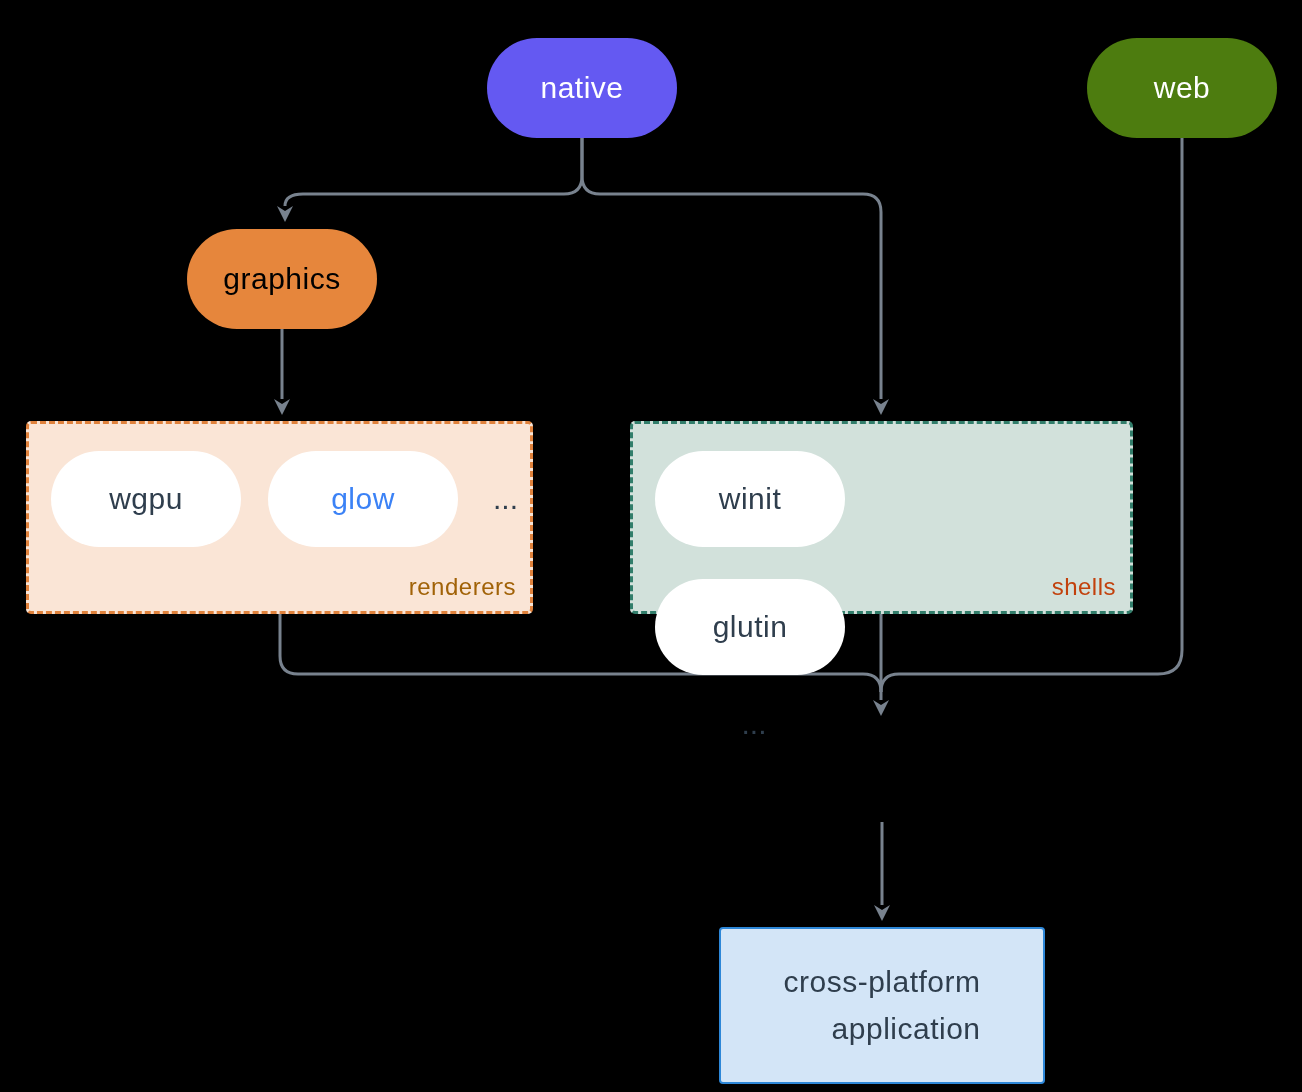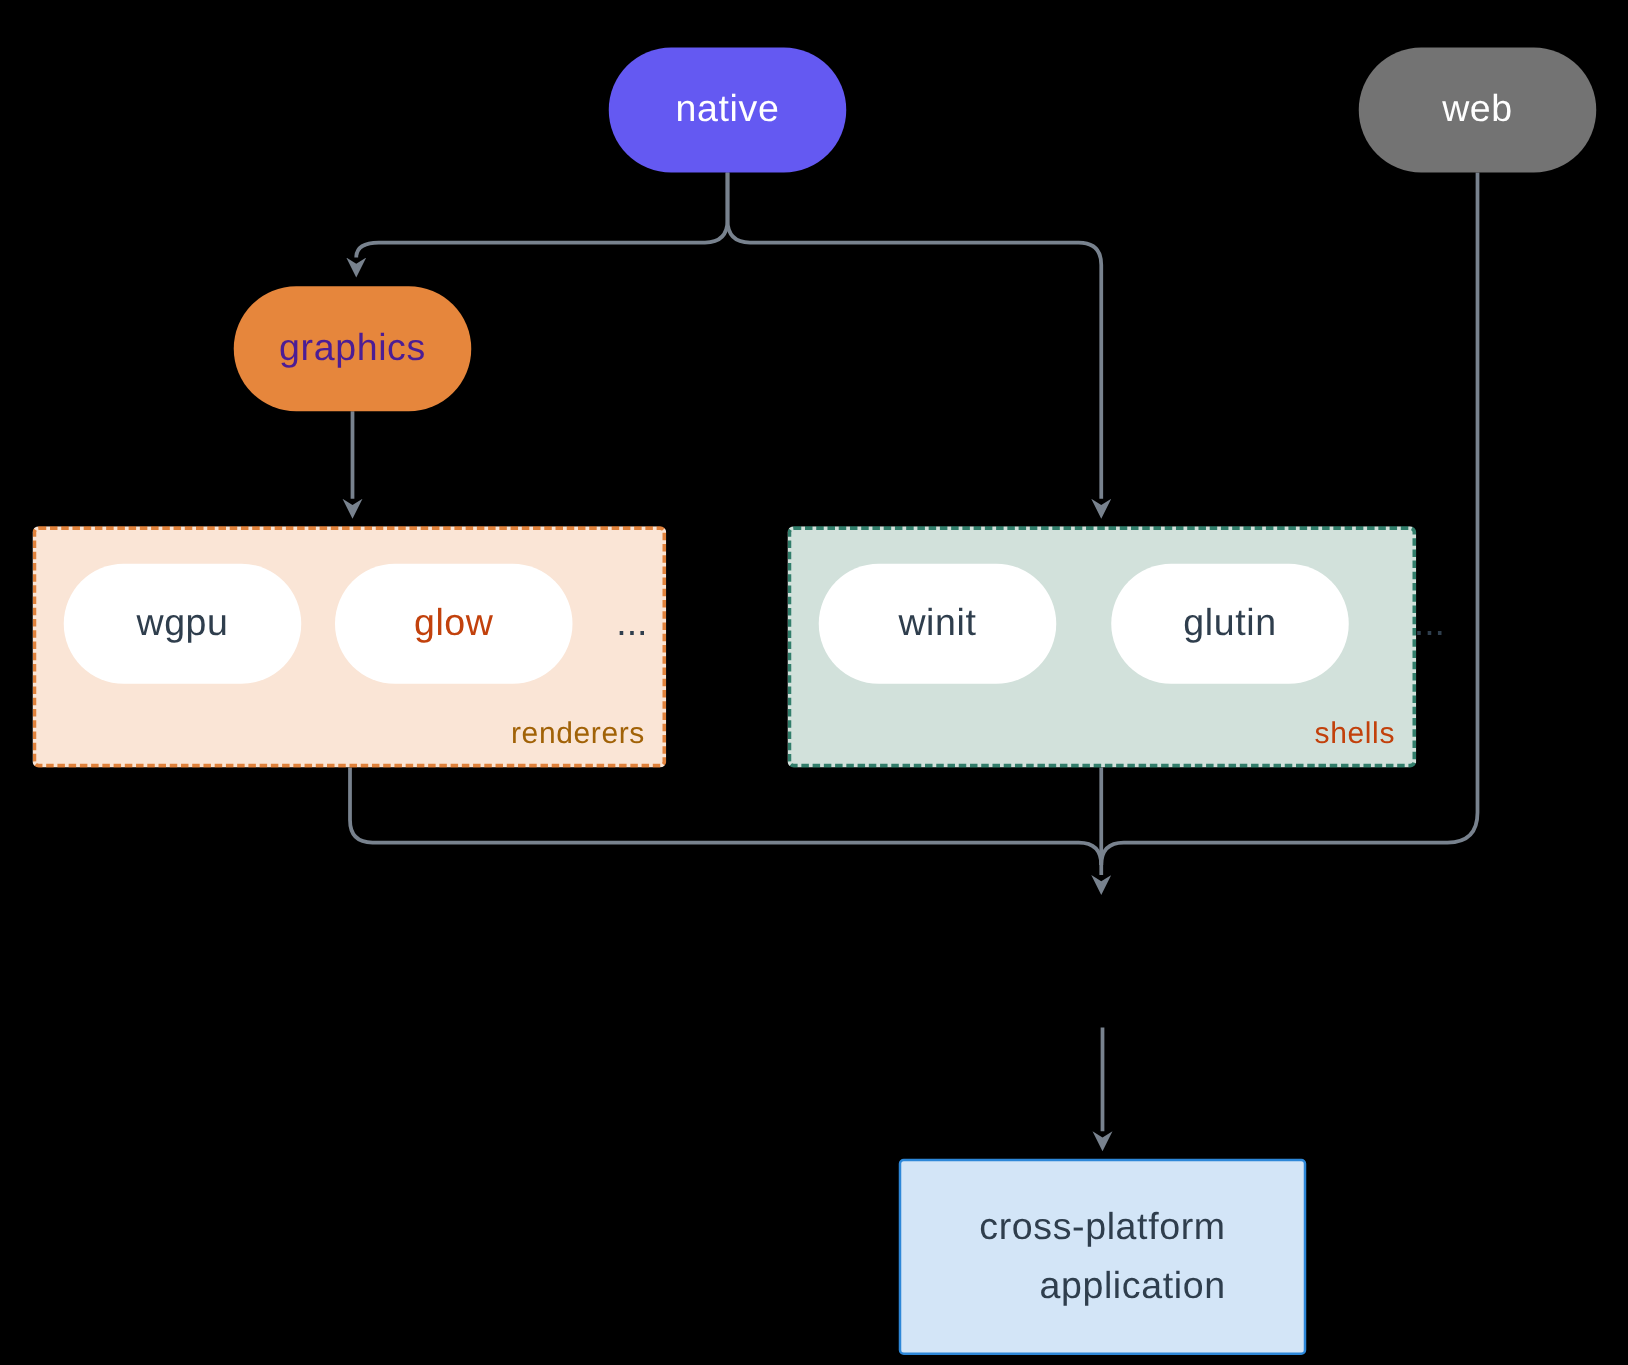--- a/index.html
+++ b/index.html
@@ -49,21 +49,21 @@
   .group-renderers { left: 26px;  width: 507px; }
   .group-shells    { left: 630px; width: 503px; }
   .group-row {
     position: absolute;
     left: 22px;
     top: 27px;
     display: flex;
     align-items: center;
   }
   .group-renderers .group-row { gap: 27px; }
-  .group-shells    .group-row { gap: 44px; }
+  .group-shells    .group-row { gap: 32px; flex-direction: column; }
   .inner-pill {
     width: 190px;
     height: 96px;
     border-radius: 48px;
     background: #fff;
     display: flex;
     align-items: center;
     justify-content: center;
     font-size: 30px;
     letter-spacing: 0.5px;
@@ -117,34 +117,34 @@
       <path d="M1182,122 V634 Q1182,658 1158,658 H899 Q881,658 881,676"></path>
       <path d="M881,598 V684" marker-end="url(#arrowhead)"></path>
       <path d="M882,806 V889" marker-end="url(#arrowhead)"></path>
     </g>
   </svg>
 
   <div class="node-pill node-native" style="background-color: rgb(100, 89, 242); color: rgb(255, 255, 255);">
     <span>native</span>
   </div>
 
-  <div class="node-pill node-web" style="background-color: #737373; color: rgb(255, 255, 255);">
+  <div class="node-pill node-web" style="background-color: #4d7c0f; color: rgb(255, 255, 255);">
     <span>web</span>
   </div>
 
-  <div class="node-pill node-graphics" style="background-color: rgb(230, 134, 60); color: #4c1d95;">
+  <div class="node-pill node-graphics" style="background-color: rgb(230, 134, 60); color: #000000;">
     <span>graphics</span>
   </div>
 
   <div class="group-box group-renderers" style="background-color: rgb(250, 229, 214); border-color: rgb(224, 130, 60);">
     <div class="group-row">
       <div class="inner-pill" style="color: rgb(47, 62, 77); justify-content: center;">
         <span>wgpu</span>
       </div>
-      <div class="inner-pill" style="color: #c2410c;">
+      <div class="inner-pill" style="color: #3b82f6;">
         <span>glow</span>
       </div>
       <span class="more-dots" style="color: rgb(47, 62, 77);">...</span>
     </div>
     <span class="group-label" style="color: #a16207;">renderers</span>
   </div>
 
   <div class="group-box group-shells" style="background-color: rgb(210, 225, 219); border-color: rgb(50, 126, 107);">
     <div class="group-row">
       <div class="inner-pill" style="color: rgb(47, 62, 77);">

